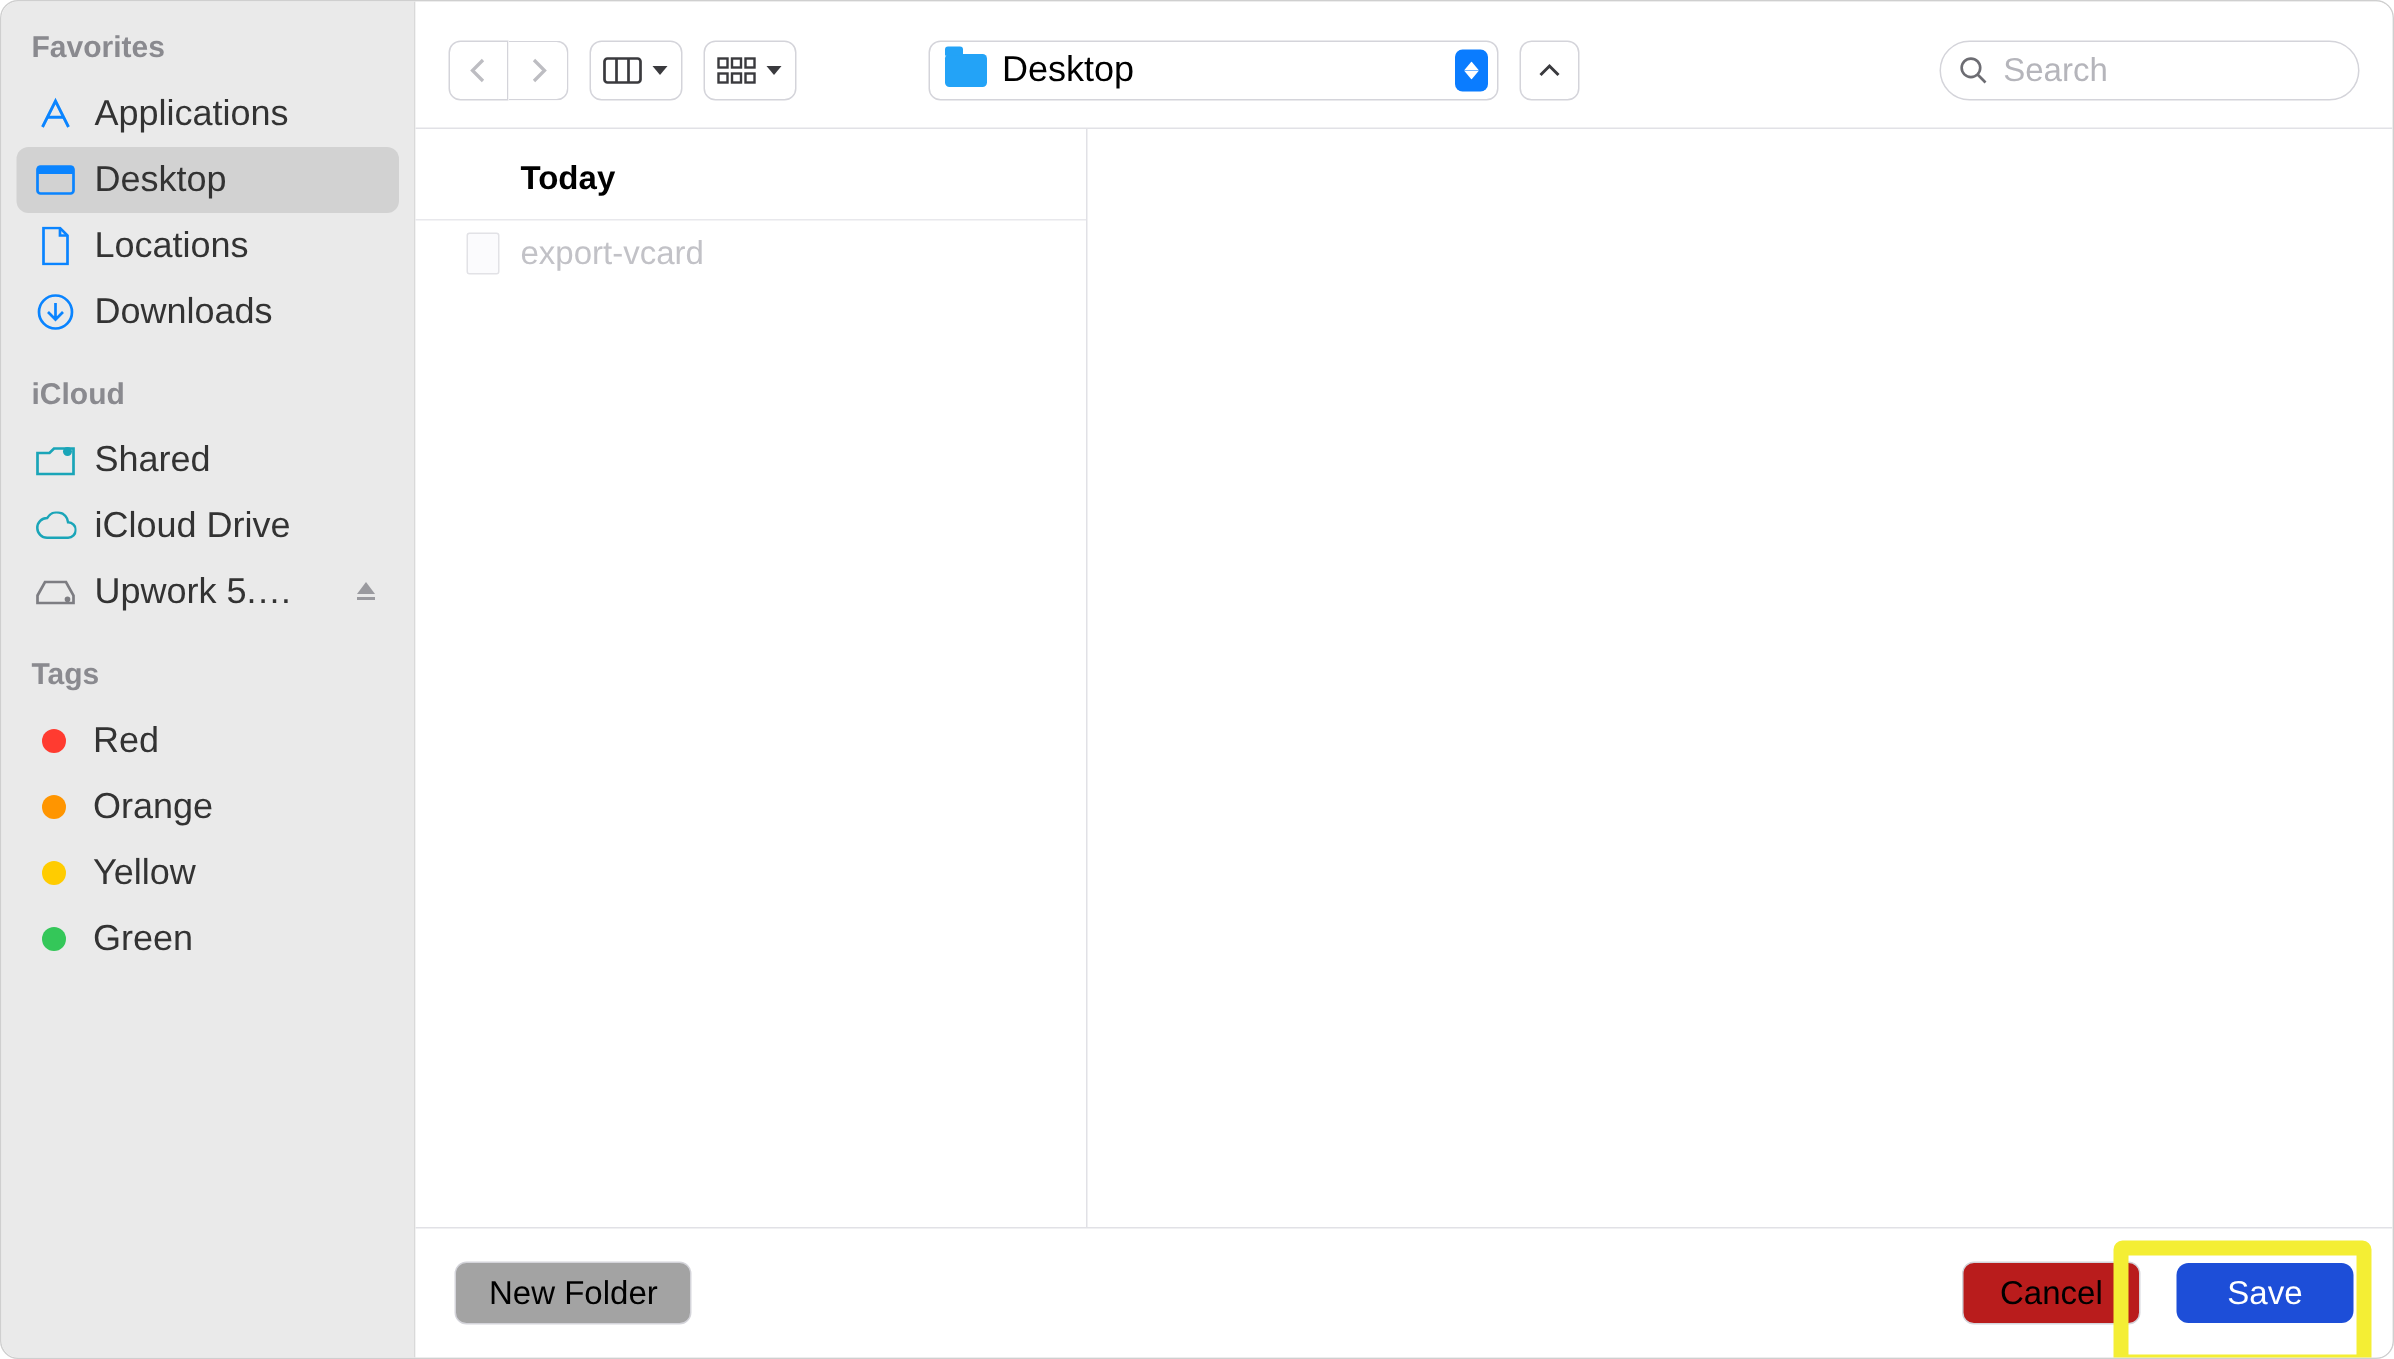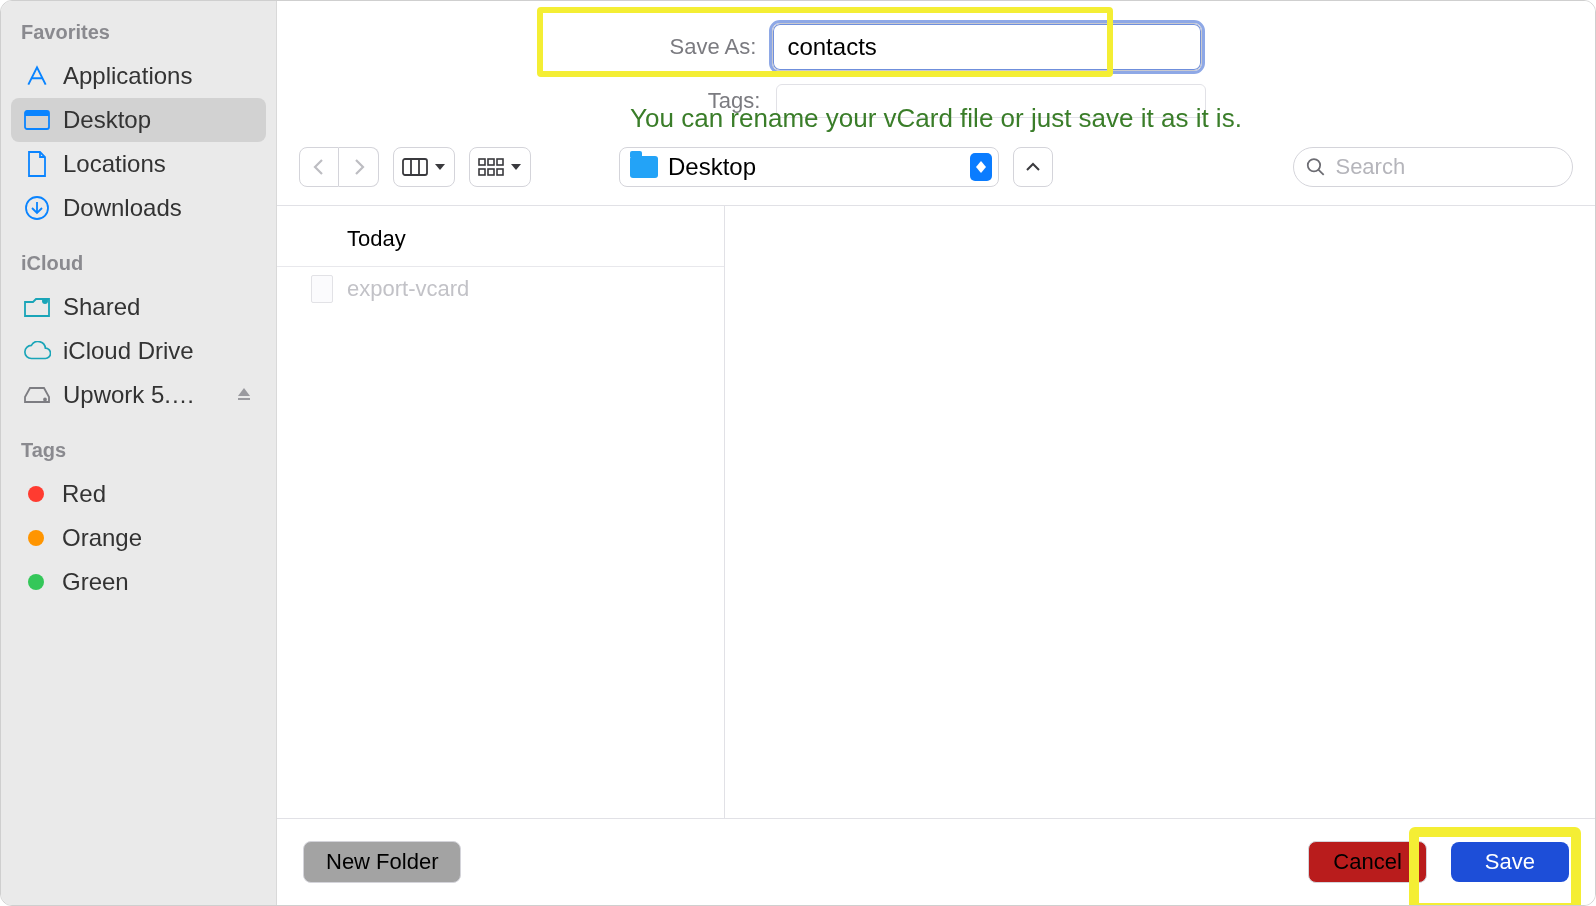--- a/index.html
+++ b/index.html
@@ -34,21 +34,21 @@
   .folder-icon { width:28px; height:22px; background:#23a3f7; border-radius:3px; position:relative; }
   .folder-icon::before { content:""; position:absolute; top:-5px; left:0; width:12px; height:6px; background:#23a3f7; border-radius:2px 2px 0 0; }
   .loc-label { font-size:24px; flex:1; }
   .stepper { width:22px; height:28px; background:#0a7cff; border-radius:5px; display:flex; flex-direction:column; align-items:center; justify-content:center; color:#fff;}
   .search-field { flex:0 0 auto; margin-left:auto; display:flex; align-items:center; gap:10px; height:40px; border:1px solid #d4d4da; border-radius:20px; padding:0 12px; width:280px;}
   .search-field input { border:none; outline:none; font-size:22px; width:100%; color:#333; }
   .search-field input::placeholder { color:#b5b5bb; }
   
   .browser { flex:1; display:flex; border-top:1px solid #e1e1e6; }
   .column { border-right:1px solid #e1e1e6; width:448px; padding-top:0;}
-  .col-header { font-size:22px; font-weight:400; padding:20px 0 14px 70px; border-bottom:1px solid #e8e8ec;}
+  .col-header { font-size:22px; font-weight:700; padding:20px 0 14px 70px; border-bottom:1px solid #e8e8ec;}
   .file-row { display:flex; align-items:center; gap:14px; padding:8px 0 8px 34px; font-size:22px; color:#c2c2c7;}
   .file-icon { width:22px; height:28px; border:1px solid #e2e2e6; border-radius:2px; background:#fbfbfd; position:relative;}
   .column.preview { flex:1; border-right:none;}
   
   .footer { border-top:1px solid #e1e1e6; padding:22px 26px; display:flex; align-items:center; position:relative;}
   .footer .btn-large { height:42px; border:1px solid #d4d4da; border-radius:8px; background:#a3a3a3; font-size:22px; padding:0 22px; display:flex; align-items:center; }
   .footer .spacer { flex:1; }
   .cancel-btn { height:42px; border:1px solid #d4d4da; border-radius:8px; background:#b91c1c; font-size:22px; padding:0 24px; display:flex; align-items:center; }
   .save-btn { height:40px; border:none; border-radius:8px; background:#1d4ed8; color:#fff; font-size:22px; padding:0 34px; margin-left:24px; display:flex; align-items:center; font-weight:400;}
   .highlight-save { position:absolute; border:10px solid #f4ee34; border-radius:6px; pointer-events:none; right:14px; top:8px; width:172px; height:86px;}
@@ -137,39 +137,30 @@
     <div class="sidebar-section-title" style="padding-top:22px">Tags</div>
     <div class="sidebar-item">
       <span class="tag-dot" style="background:#ff3b30"></span>
       <span>Red</span>
     </div>
     <div class="sidebar-item">
       <span class="tag-dot" style="background:#ff9500"></span>
       <span>Orange</span>
     </div>
     <div class="sidebar-item">
+      <span class="tag-dot" style="background:#ffcc00"></span>
+      <span>Yellow</span>
+    </div>
+    <div class="sidebar-item">
       <span class="tag-dot" style="background:#34c759"></span>
       <span>Green</span>
     </div>
   </div>
 
   <div class="main">
-    <div style="position:relative">
-      <div class="save-row">
-        <span class="save-label">Save As:</span>
-        <input class="save-input" value="contacts" style="">
-      </div>
-      <div class="highlight-saveas" style="left:260px; top:6px; width:576px; height:70px;"></div>
-
-      <div class="tags-row">
-        <span class="save-label" style="margin-left:42px">Tags:</span>
-        <input class="tags-input" value="" style="">
-        <div class="annotation">You can rename your vCard file or just save it as it is.</div>
-      </div>
-    </div>
 
     <div class="toolbar">
       <div class="seg">
         <div class="btn disabled">
             <svg width="14" height="18" viewBox="0 0 14 18" fill="none" stroke="currentColor" stroke-width="2.2">
               <path d="M10 2 L3 9 L10 16"></path>
             </svg>
           </div>
         <div class="btn disabled">
             <svg width="14" height="18" viewBox="0 0 14 18" fill="none" stroke="currentColor" stroke-width="2.2">

